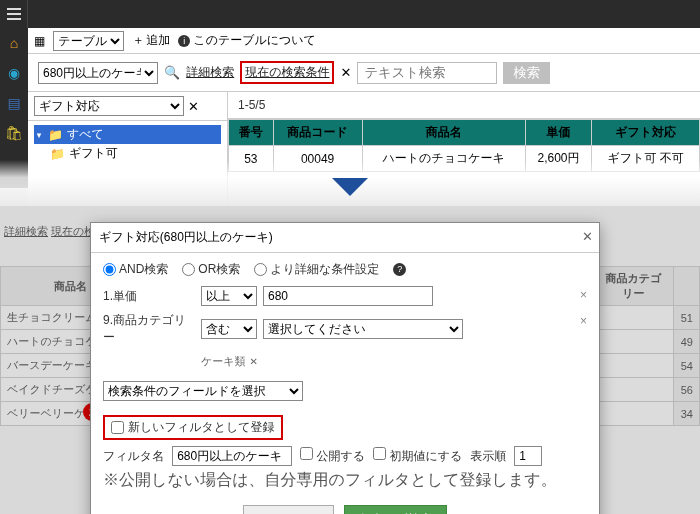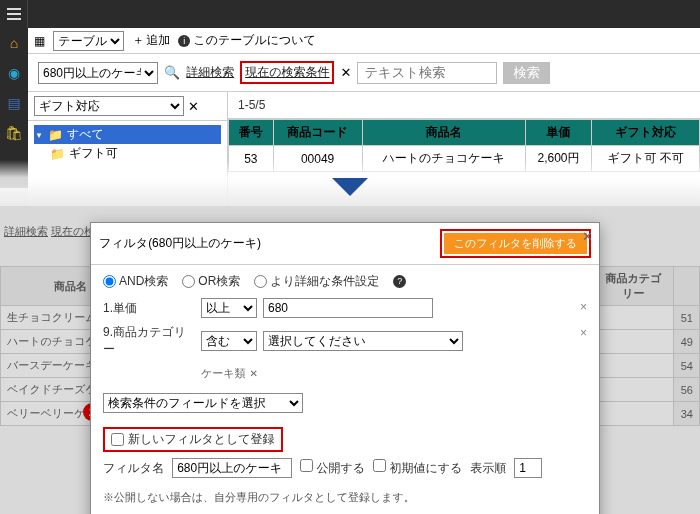--- a/index.html
+++ b/index.html
@@ -81,21 +81,21 @@
 .condrow { display:flex; align-items:center; gap:6px; margin:6px 0; position:relative;}
 .condrow .lbl { width:92px; }
 .txt { height:20px; border:1px solid #888; padding:0 4px; font-size:12px;}
 .rowx { position:absolute; right:0; top:2px; color:#888; font-size:12px;}
 .chip { display:inline-flex; align-items:center; gap:4px; font-size:11px; color:#666; margin:2px 0 6px 98px;}
 .chip .cx { font-size:10px; }
 .fieldsel { margin:6px 0 10px 0;}
 .regrow { border:2px solid #d40000; display:inline-flex; align-items:center; gap:4px; padding:2px 6px; margin-top:4px;}
 .namerow { display:flex; align-items:center; gap:8px; margin-top:6px; flex-wrap:wrap;}
 .namerow .txt { width:120px;}
-.note { font-size:11px; color:#555; margin-top:12px;}
+.note { font-size:16px; color:#555; margin-top:4px;}
 .modalbtns { display:flex; gap:10px; justify-content:center; margin-top:14px;}
 .btn { padding:5px 14px; font-size:12px; border:1px solid #aaa; background:#eee;}
 .btn.primary { background:#4f9e4f; border-color:#3e8a3e; color:#fff;}
 </style>
 </head>
 <body>
 
 <div class="topbar">
   <div class="hamburger">
       <span></span>
@@ -231,24 +231,21 @@
           </tr>
     </tbody>
       </table>
   </div>
 
   <div class="badge badge1">1</div>
   <div class="badge badge2">2</div>
 
   <div class="modal">
     <div class="titlebar">
-      <span>フィルタ(680円以上のケーキ)</span>
-      <span class="delbtn-wrap">
-        <button class="delbtn">このフィルタを削除する</button>
-      </span>
+      <span>ギフト対応(680円以上のケーキ)</span>
       <span class="xclose">✕</span>
     </div>
 
     <div class="body">
       <div class="radios">
         <label>
             <input type="radio" checked="" style=""> 
             <span>AND検索</span>
           </label>
         <label>

